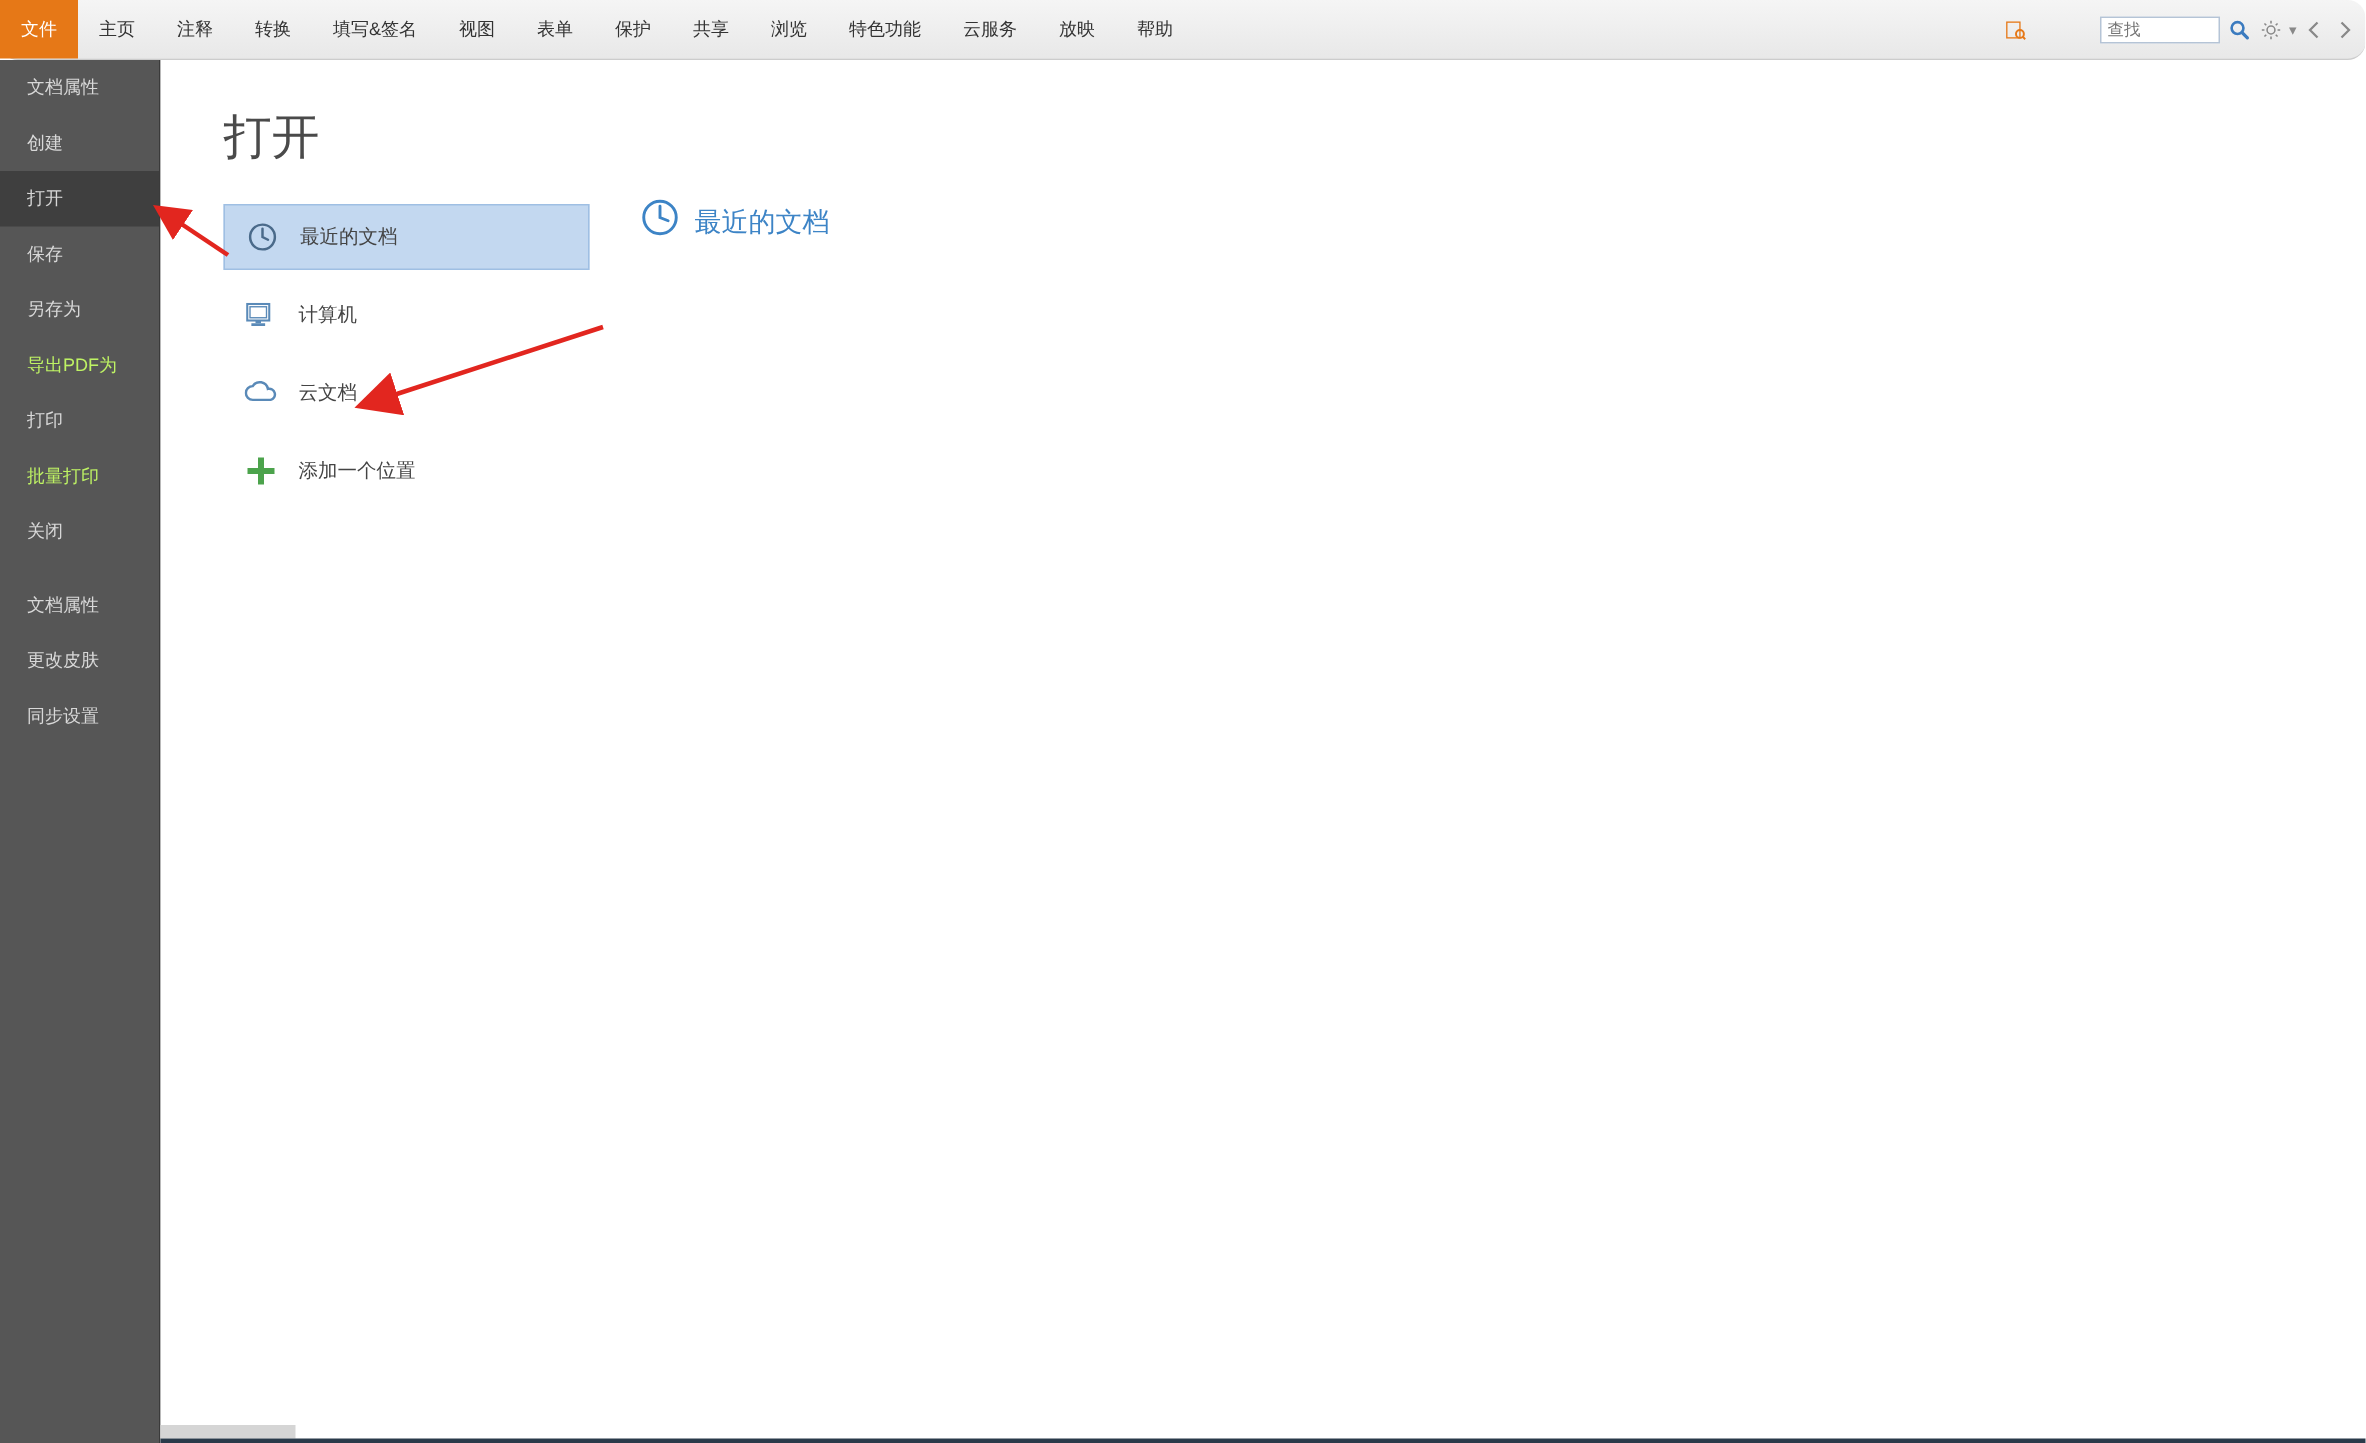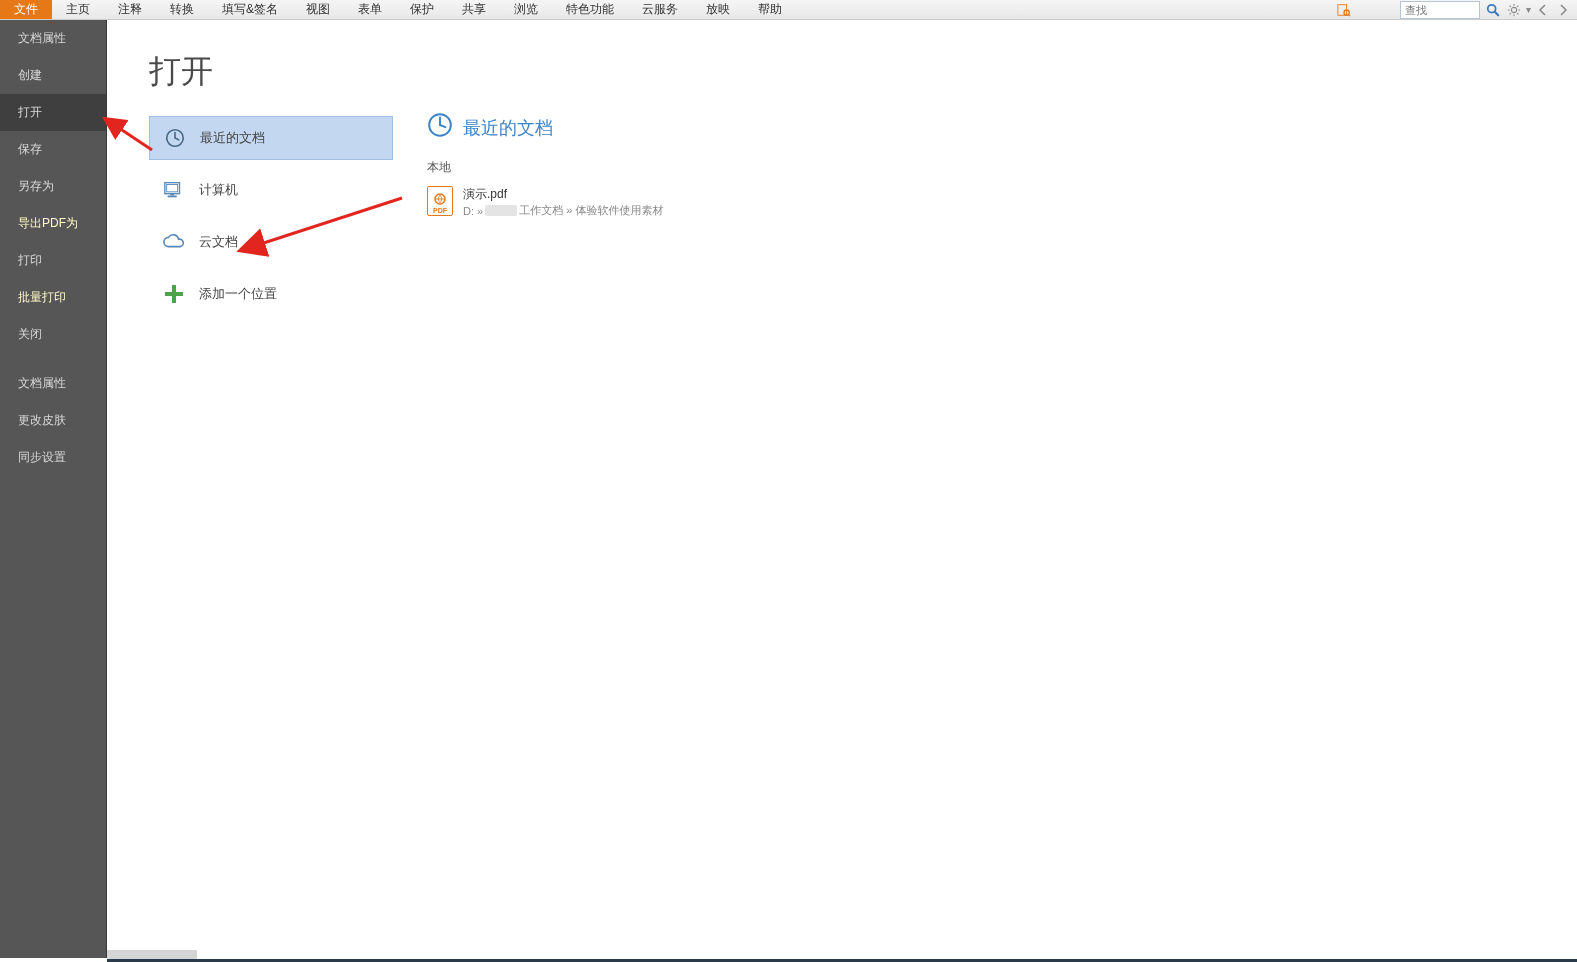--- a/index.html
+++ b/index.html
@@ -1,24 +1,25 @@
 <!DOCTYPE html>
 <html><head>
   <meta charset="utf-8">
   <style>
     * { margin: 0; padding: 0; box-sizing: border-box; font-family: "Microsoft YaHei", sans-serif; }
     body { width: 1577px; height: 962px; background: #fff; overflow: hidden; }
     
     .top-menu {
-      height: 20px;
+      height: 40px;
       background: linear-gradient(180deg, #f5f5f5, #e8e8e8);
       border-bottom: 1px solid #ccc;
       display: flex;
       align-items: stretch;
       font-size: 12px;
+      border-radius: 12px;
     }
     .top-menu-item {
       padding: 0 14px;
       display: flex;
       align-items: center;
       color: #333;
       cursor: pointer;
     }
     .top-menu-item.active {
       background: #e67817;
@@ -72,21 +73,21 @@
     }
     .sidebar-item {
       padding: 10px 18px;
       cursor: pointer;
       color: #d8d8d8;
     }
     .sidebar-item.active {
       background: #3f3f3f;
     }
     .sidebar-item.disabled {
-      color: #fef9c3;
+      color: #bef264;
     }
     .sidebar-divider { height: 12px; }
     
     .content {
       flex: 1;
       display: flex;
       background: #fff;
       position: relative;
     }
     .sub-panel {
@@ -313,39 +314,21 @@
     <div class="recent-area">
       <div class="recent-header">
         <span>
           <svg width="26" height="26" viewBox="0 0 24 24">
               <circle cx="12" cy="12" r="10" fill="none" stroke="#3d84c6" stroke-width="1.8"></circle>
               <path d="M12 5v7l5 2" fill="none" stroke="#3d84c6" stroke-width="1.8" stroke-linecap="round"></path>
             </svg>
         </span>
         <span>最近的文档</span>
       </div>
-      <div class="recent-location-label">本地</div>
-
-      <div class="recent-file">
-        <div class="recent-file-icon">
-          <svg width="14" height="14" viewBox="0 0 14 14" style="margin-top:-4px">
-              <circle cx="7" cy="7" r="5" fill="none" stroke="#e67817" stroke-width="1.5"></circle>
-              <path d="M7 3 C5 5 5 9 7 11 M7 3 C9 5 9 9 7 11 M2 7h10" fill="none" stroke="#e67817" stroke-width="0.8"></path>
-            </svg>
-          <span class="recent-file-icon-pdf">PDF</span>
-        </div>
-        <div class="recent-file-info">
-          <span class="recent-file-name">演示.pdf</span>
-          <span class="recent-file-path">
-            <span>D: »</span>
-            <span class="path-blur"></span>
-            <span>工作文档 » 体验软件使用素材</span>
-          </span>
-        </div>
-      </div>
+
     </div>
 
     <svg class="annotation-arrow arrow1" viewBox="0 0 60 40">
       <defs>
           <marker id="ah1" markerWidth="8" markerHeight="8" refX="6" refY="4" orient="auto">
             <polygon points="0 0, 8 4, 0 8" fill="#e2261f"></polygon>
           </marker>
         </defs>
       <line x1="55" y1="35" x2="10" y2="5" stroke="#e2261f" stroke-width="3" marker-end="url(#ah1)"></line>
     </svg>

